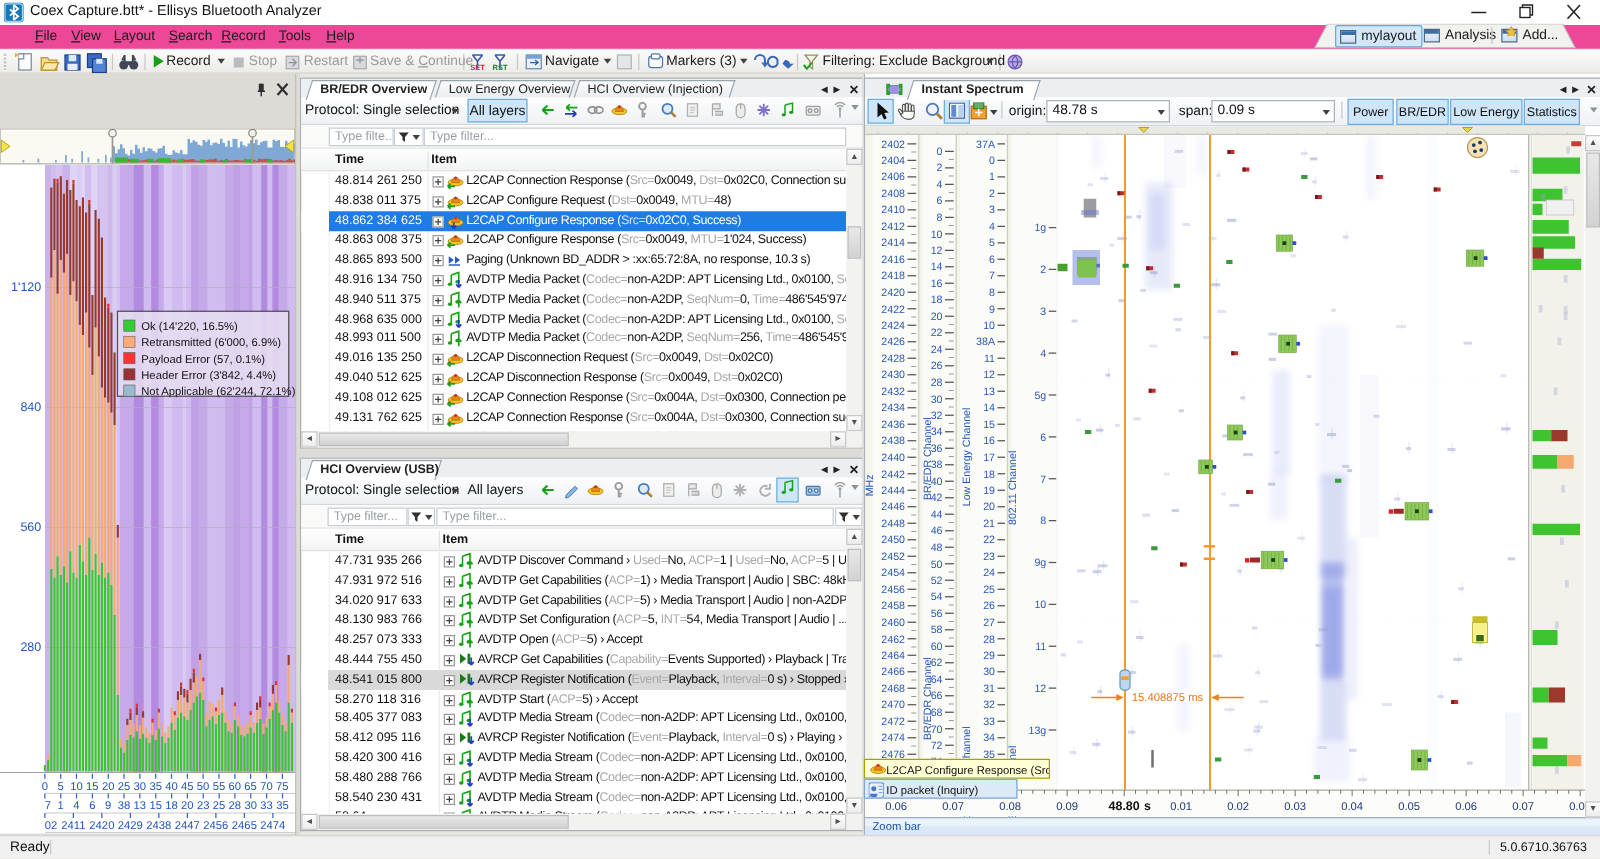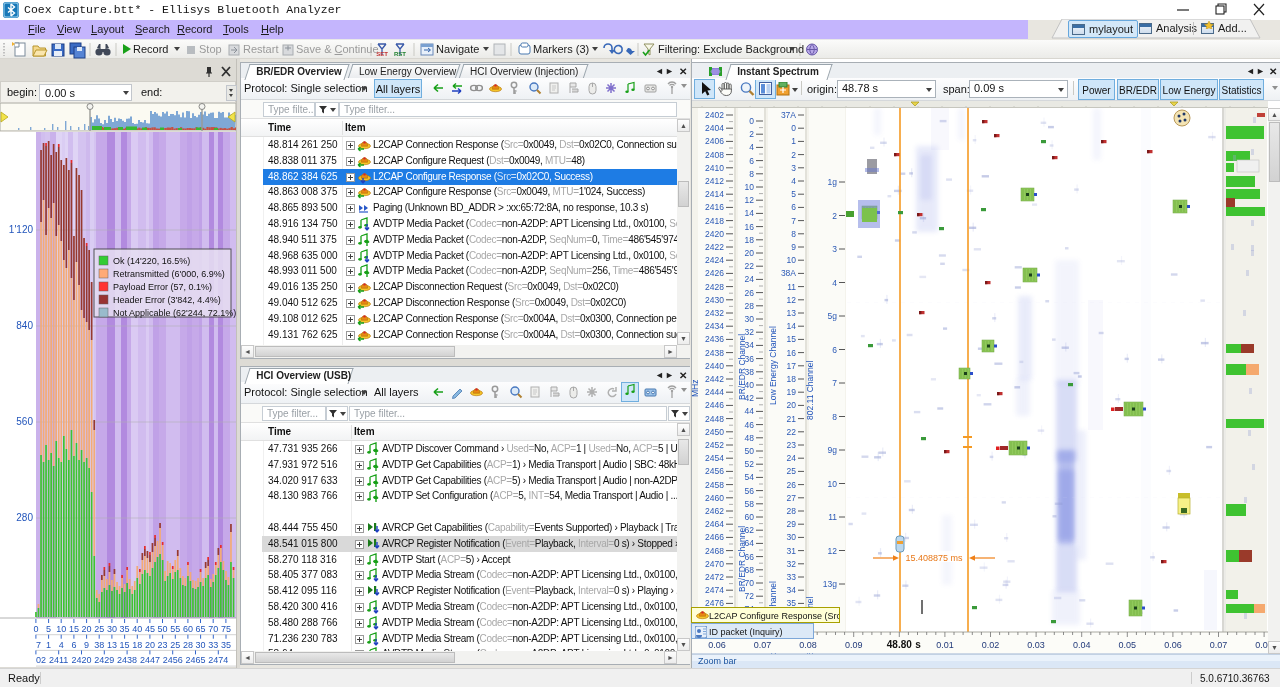--- a/index.html
+++ b/index.html
@@ -1,20 +1,20 @@
 <!DOCTYPE html>
 <html><head><meta charset="utf-8"><style>
 *{margin:0;padding:0;box-sizing:border-box;}
 html,body{width:1280px;height:687px;overflow:hidden;font-family:"Liberation Sans",sans-serif;}
 body{position:relative;background:#e8e6e0;font-size:11px;color:#111;}
 .abs{position:absolute;}
 
-#titlebar{left:0;top:0;width:1280px;height:20px;background:#ffffff;font-family:Liberation Mono, monospace;}
+#titlebar{left:0;top:0;width:1280px;height:20px;background:#ffffff;}
 #titlebar .txt{left:24px;top:3px;font-size:12px;color:#141414;}
-#menubar{left:0;top:20px;width:1028px;height:20px;background:#c4b5fd;border-bottom:1px solid #e8e8e8;}
+#menubar{left:0;top:20px;width:1280px;height:20px;background:#ec4899;border-bottom:1px solid #e8e8e8;}
 .menuitem{position:absolute;top:3px;font-size:11px;color:#1a1a1a;}
 .menuitem u{text-decoration:underline;}
 #toolbar{left:0;top:40px;width:1280px;height:19px;background:linear-gradient(#fbfbfa,#ebebe8);border-bottom:1px solid #d8d6d0;}
 .tbtxt{position:absolute;top:3px;font-size:11px;color:#1a1a1a;white-space:nowrap;}
 .tbgray{color:#9a9a9a;}
 .tsep{position:absolute;top:2px;width:1px;height:14px;background:#c9c9c4;}
 .dn{position:absolute;top:7px;width:0;height:0;border-left:3px solid transparent;border-right:3px solid transparent;border-top:4px solid #404040;}
 .dngray{border-top-color:#909090;}
 
 #laytabs{left:1048px;top:19px;width:216px;height:20px;}
@@ -164,30 +164,20 @@
     <div class="abs" style="left:1191px;top:3px;width:1px;height:12px;background:#cccccc"></div>
     <div class="abs" style="left:1200px;top:4px;font-size:10px;">5.0.6710.36763</div>
   </div>
 <div class="abs" style="left:0;top:59px;width:240px;height:609px;background:#dddbd5">
     <div class="abs" style="left:236px;top:0;width:1px;height:609px;background:#c2c0ba"></div>
     <svg class="abs" style="left:206px;top:7px" width="28" height="12">
       <path d="M3 1 v6 M0 7 h6 M3 7 v4" stroke="#303030" stroke-width="1.2" fill="none"></path>
       <rect x="1" y="1" width="4" height="6" fill="#303030"></rect>
       <path d="M16 1 l8 9 M24 1 l-8 9" stroke="#303030" stroke-width="1.8"></path>
     </svg>
-    <div class="abs" style="left:0;top:22px;width:236px;height:22px;background:#f2f1ec;border:1px solid #d0cec8">
-      <div class="abs" style="left:6px;top:4px">begin:</div>
-      <div class="abs" style="left:38px;top:2px;width:93px;height:17px;background:#fff;border:1px solid #c2c6cc;padding:2px 0 0 5px">0.00 s</div>
-      <span class="dn" style="left:122px;top:9px"></span>
-      <div class="abs" style="left:140px;top:4px">end:</div>
-      <div class="abs" style="left:225px;top:3px;width:11px;height:16px;background:#e8e8e4;border:1px solid #c2c6cc">
-        <span class="dn" style="left:2px;top:3px;border-left-width:2.5px;border-right-width:2.5px;border-top-width:3px"></span>
-        <span class="dn" style="left:2px;top:8px;border-left-width:2.5px;border-right-width:2.5px;border-top-width:3px"></span>
-      </div>
-    </div>
     <svg class="abs" style="left:0;top:44px" width="236" height="28">
       <rect x="0" y="0" width="236" height="28" fill="#fbfaf2" stroke="#a8a8a0"></rect>
       <polygon points="90,27 90,14.0 92,14.0 92,19.6 94,19.6 94,16.3 96,16.3 96,12.3 98,12.3 98,15.5 100,15.5 100,20.0 102,20.0 102,21.3 104,21.3 104,17.0 106,17.0 106,20.0 108,20.0 108,12.8 110,12.8 110,15.9 112,15.9 112,19.1 114,19.1 114,14.8 116,14.8 116,17.9 118,17.9 118,15.6 120,15.6 120,15.9 122,15.9 122,17.7 124,17.7 124,18.9 126,18.9 126,15.7 128,15.7 128,15.5 130,15.5 130,13.6 132,13.6 132,19.9 134,19.9 134,20.9 136,20.9 136,20.8 138,20.8 138,17.1 140,17.1 140,18.9 142,18.9 142,19.6 144,19.6 144,17.0 146,17.0 146,20.3 148,20.3 148,20.4 150,20.4 150,8.1 152,8.1 152,11.1 154,11.1 154,9.1 156,9.1 156,10.4 158,10.4 158,12.8 160,12.8 160,13.5 162,13.5 162,8.9 164,8.9 164,10.4 166,10.4 166,8.6 168,8.6 168,13.1 170,13.1 170,11.1 172,11.1 172,10.9 174,10.9 174,12.2 176,12.2 176,8.0 178,8.0 178,11.4 180,11.4 180,14.2 182,14.2 182,9.5 184,9.5 184,14.6 186,14.6 186,8.0 188,8.0 188,8.2 190,8.2 190,14.9 192,14.9 192,10.2 194,10.2 194,13.1 196,13.1 196,14.2 198,14.2 198,11.8 200,11.8 200,8.9 202,8.9 202,11.5 204,11.5 204,8.6 206,8.6 206,12.9 208,12.9 208,10.7 210,10.7 210,9.7 212,9.7 212,9.5 214,9.5 214,15.0 216,15.0 216,14.9 218,14.9 218,8.8 220,8.8 220,9.8 222,9.8 222,8.9 224,8.9 224,14.4 226,14.4 226,14.5 228,14.5 228,9.6 230,9.6 230,11.7 232,11.7 232,13.1 234,13.1 234,12.0 236,12.0 235,27" fill="#7fa8d5"></polygon>
       <rect x="18" y="25" width="1.4" height="2" fill="#7fa8d5"></rect>
       <rect x="30" y="24" width="1.4" height="3" fill="#7fa8d5"></rect>
       <rect x="44" y="25" width="1.4" height="2" fill="#7fa8d5"></rect>
       <rect x="52" y="21" width="1.4" height="6" fill="#7fa8d5"></rect>
       <rect x="57" y="24" width="1.4" height="3" fill="#7fa8d5"></rect>
       <rect x="65" y="18" width="1.4" height="9" fill="#7fa8d5"></rect>
       <rect x="70" y="23" width="1.4" height="4" fill="#7fa8d5"></rect>
@@ -1012,20 +1002,31 @@
         <span class="tm">48.130 983 766</span>
         <span class="exp" style="left:114px"></span>
         <span class="ricon" style="left:125px"><svg width="14" height="14" viewBox="0 0 14 14">
             <path d="M4 3 l6-2 v7 M4 3 v7" stroke="#18a018" stroke-width="1.3" fill="none"></path>
             <ellipse cx="3" cy="10.3" rx="1.8" ry="1.4" fill="#18a018"></ellipse>
             <ellipse cx="9" cy="8.3" rx="1.8" ry="1.4" fill="#18a018"></ellipse>
             <path d="M10 13 v-6 M10 7 l-2 2.5 M10 7 l2 2.5" stroke="#18a018" stroke-width="1.4" fill="none"></path>
           </svg></span>
         <span class="it" style="left:141px">AVDTP Set Configuration (<g>ACP=</g>5, <g>INT=</g>54, Media Transport | Audio | ...</span>
       </div>
+      <div class="row" style="top:63.2px">
+        <span class="tm">48.257 073 333</span>
+        <span class="exp" style="left:114px"></span>
+        <span class="ricon" style="left:125px"><svg width="14" height="14" viewBox="0 0 14 14">
+            <path d="M4 3 l6-2 v7 M4 3 v7" stroke="#18a018" stroke-width="1.3" fill="none"></path>
+            <ellipse cx="3" cy="10.3" rx="1.8" ry="1.4" fill="#18a018"></ellipse>
+            <ellipse cx="9" cy="8.3" rx="1.8" ry="1.4" fill="#18a018"></ellipse>
+            <path d="M10 13 v-6 M10 7 l-2 2.5 M10 7 l2 2.5" stroke="#18a018" stroke-width="1.4" fill="none"></path>
+          </svg></span>
+        <span class="it" style="left:141px">AVDTP Open (<g>ACP=</g>5) › Accept</span>
+      </div>
       <div class="row" style="top:79.0px">
         <span class="tm">48.444 755 450</span>
         <span class="exp" style="left:114px"></span>
         <span class="ricon" style="left:125px"><svg width="14" height="14" viewBox="0 0 14 14">
             <path d="M2 2 l5 4 -5 4 z" fill="#1a7a1a"></path>
             <rect x="8" y="2" width="2.2" height="8" fill="#1a7a1a"></rect>
             <path d="M11 5 v6 M11 11 l-2-2.5 M11 11 l2-2.5" stroke="#2040c0" stroke-width="1.4" fill="none"></path>
           </svg></span>
         <span class="it" style="left:141px">AVRCP Get Capabilities (<g>Capability=</g>Events Supported) › Playback | Track</span>
       </div>
@@ -1087,21 +1088,21 @@
         <span class="exp" style="left:114px"></span>
         <span class="ricon" style="left:125px"><svg width="14" height="14" viewBox="0 0 14 14">
             <path d="M4 3 l6-2 v7 M4 3 v7" stroke="#18a018" stroke-width="1.3" fill="none"></path>
             <ellipse cx="3" cy="10.3" rx="1.8" ry="1.4" fill="#18a018"></ellipse>
             <ellipse cx="9" cy="8.3" rx="1.8" ry="1.4" fill="#18a018"></ellipse>
             <path d="M10 7 v6 M10 13 l-2-2.5 M10 13 l2-2.5" stroke="#2040c0" stroke-width="1.4" fill="none"></path>
           </svg></span>
         <span class="it" style="left:141px">AVDTP Media Stream (<g>Codec=</g>non-A2DP: APT Licensing Ltd., 0x0100, S...</span>
       </div>
       <div class="row" style="top:189.6px">
-        <span class="tm">71.236 230 783</span>
+        <span class="tm">58.540 230 431</span>
         <span class="exp" style="left:114px"></span>
         <span class="ricon" style="left:125px"><svg width="14" height="14" viewBox="0 0 14 14">
             <path d="M4 3 l6-2 v7 M4 3 v7" stroke="#18a018" stroke-width="1.3" fill="none"></path>
             <ellipse cx="3" cy="10.3" rx="1.8" ry="1.4" fill="#18a018"></ellipse>
             <ellipse cx="9" cy="8.3" rx="1.8" ry="1.4" fill="#18a018"></ellipse>
             <path d="M10 7 v6 M10 13 l-2-2.5 M10 13 l2-2.5" stroke="#2040c0" stroke-width="1.4" fill="none"></path>
           </svg></span>
         <span class="it" style="left:141px">AVDTP Media Stream (<g>Codec=</g>non-A2DP: APT Licensing Ltd., 0x0100, S...</span>
       </div>
       <div class="row" style="top:205.4px">

